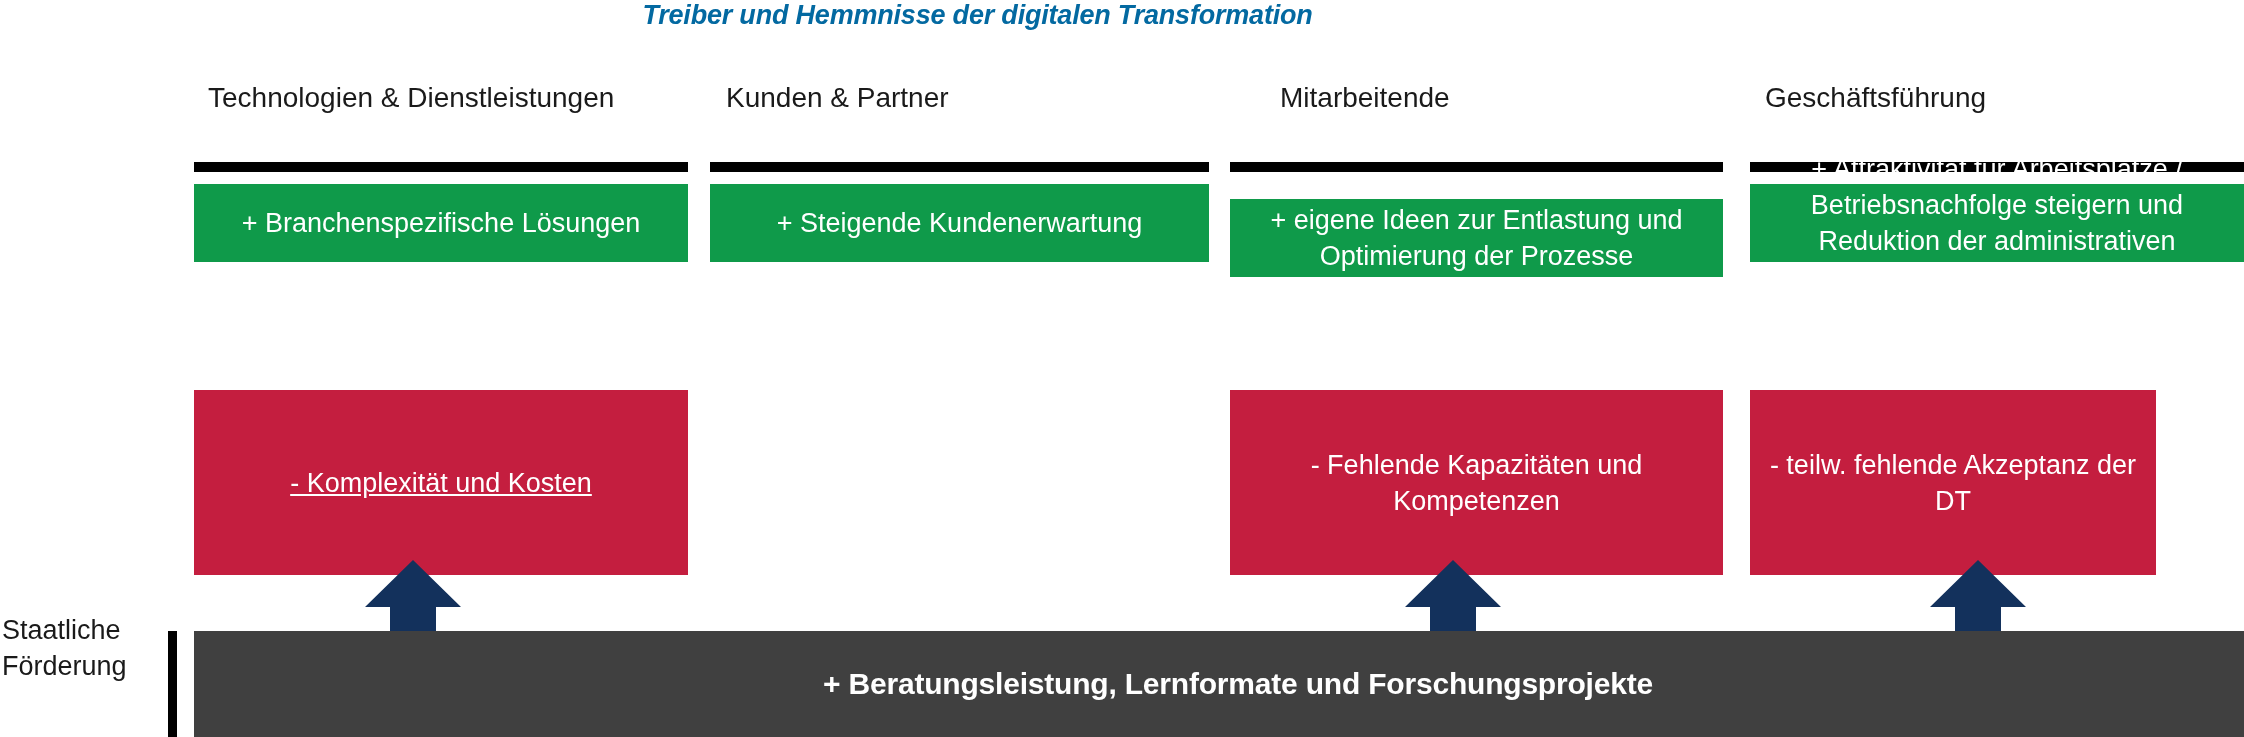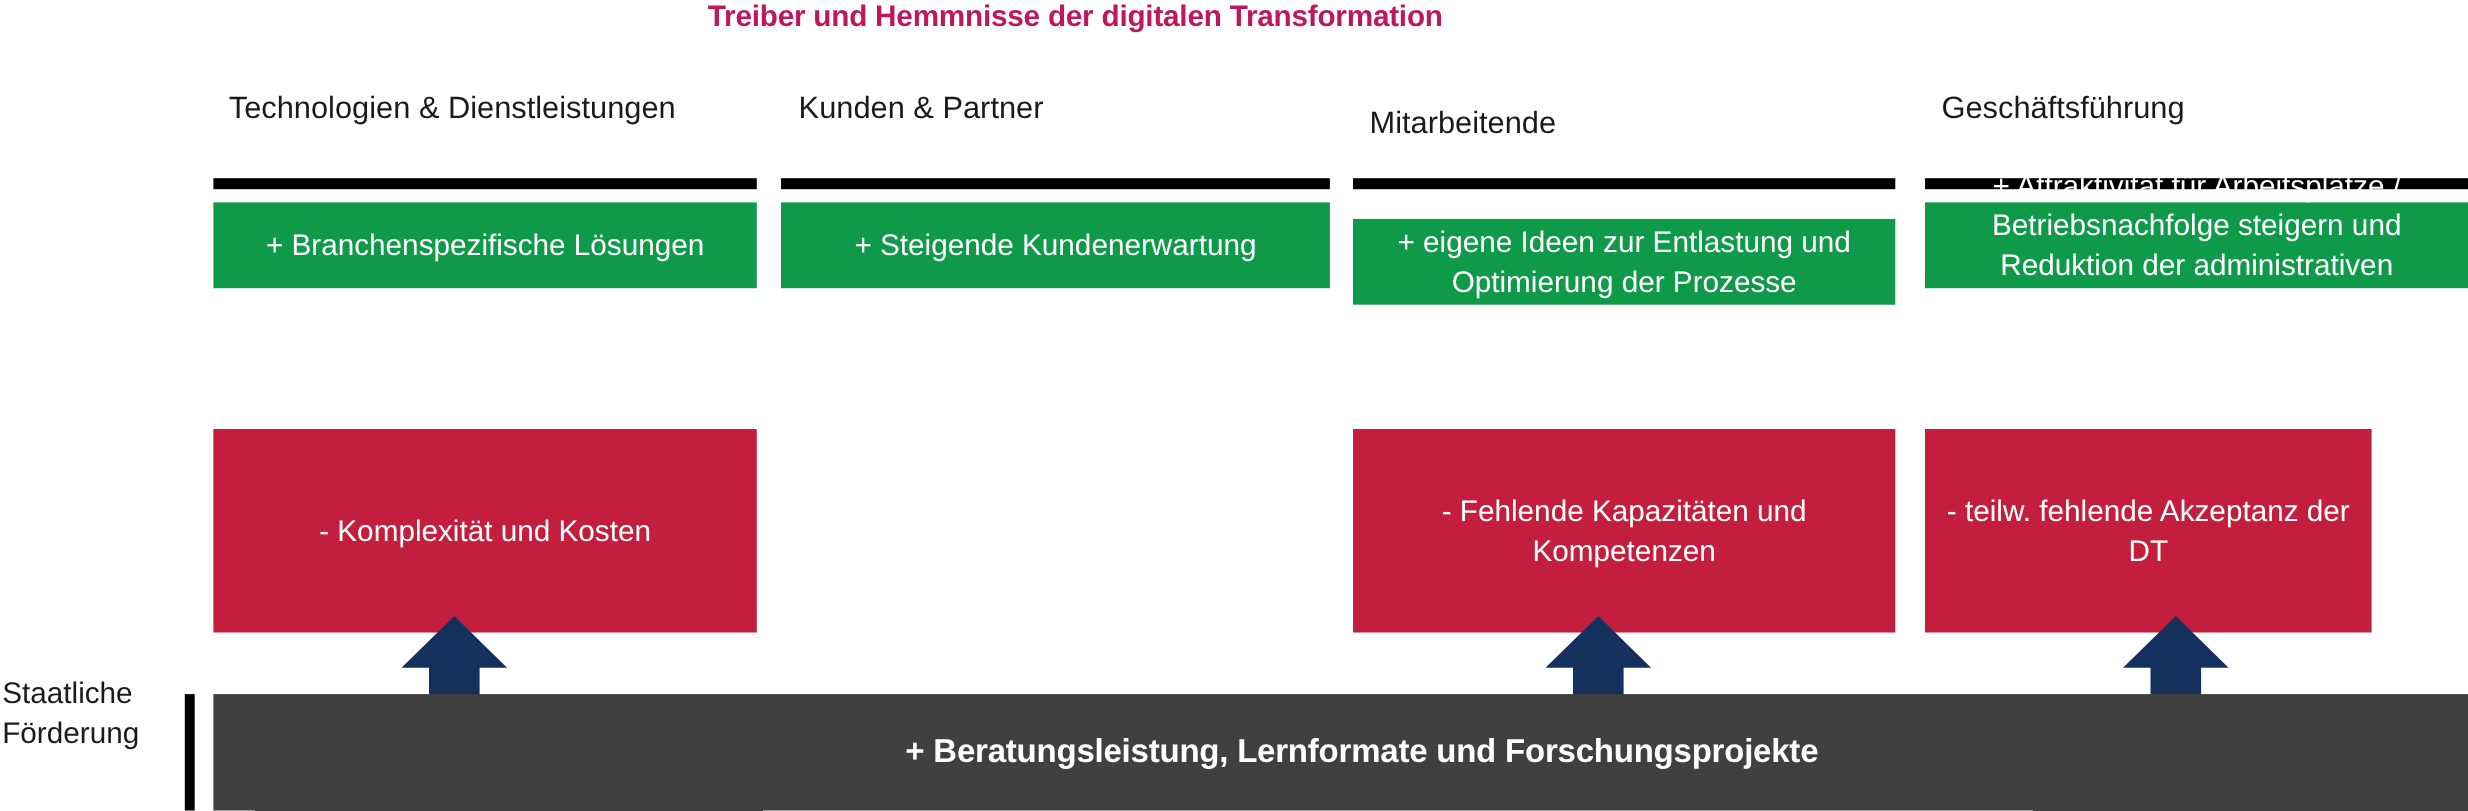--- a/index.html
+++ b/index.html
@@ -17,24 +17,25 @@
 
   
   .chart-title {
     position: absolute;
     top: 0px;
     left: 0;
     width: 1955px;
     text-align: center;
     font-size: 27px;
     font-weight: bold;
-    color: #be185d;
+    color: #0369a1;
     letter-spacing: -0.2px;
     line-height: 30px;
     white-space: nowrap;
+    font-style: italic;
   }
 
   
   .col-header {
     position: absolute;
     font-size: 28px;
     color: #1a1a1a;
     font-weight: normal;
     line-height: 34px;
     white-space: nowrap;
@@ -97,30 +98,30 @@
   }
 </style>
 </head>
 <body>
 
 <div class="chart-title">Treiber und Hemmnisse der digitalen Transformation</div>
 
 <div class="col-header" style="left:208px; top:81px;">Technologien &amp; Dienstleistungen</div>
 <div class="header-rule" style="left:194px; top:162px; width:494px;"></div>
 <div class="box box-green" style="left:194px; top:184px; width:494px; height:78px;">+ Branchenspezifische  Lösungen</div>
-<div class="box box-red" style="left:194px; top:390px; width:494px; height:185px;">- Komplexität und Kosten</div>
+<div class="box box-red" style="left:194px; top:390px; width:494px; height:185px;text-decoration:underline;">- Komplexität und Kosten</div>
 <svg class="arrow" style="left:365px; top:560px; width:96px; height:82px;" viewBox="0 0 96 82">
   <polygon points="48,0 96,47 71,47 71,82 25,82 25,47 0,47" fill="#13315c"></polygon>
 </svg>
 
 <div class="col-header" style="left:726px; top:81px;text-align:right;">Kunden &amp; Partner</div>
 <div class="header-rule" style="left:710px; top:162px; width:499px;"></div>
 <div class="box box-green" style="left:710px; top:184px; width:499px; height:78px;">+ Steigende Kundenerwartung</div>
 
-<div class="col-header" style="left:1245px; top:81px;margin-top:14px;">Mitarbeitende</div>
+<div class="col-header" style="left:1280px; top:81px;">Mitarbeitende</div>
 <div class="header-rule" style="left:1230px; top:162px; width:493px;"></div>
 <div class="box box-green" style="left:1230px; top:184px; width:493px; height:78px;margin-top:15px;">+ eigene Ideen zur Entlastung und Optimierung der Prozesse</div>
 <div class="box box-red" style="left:1230px; top:390px; width:493px; height:185px;">- Fehlende Kapazitäten und Kompetenzen</div>
 <svg class="arrow" style="left:1405px; top:560px; width:96px; height:82px;" viewBox="0 0 96 82">
   <polygon points="48,0 96,47 71,47 71,82 25,82 25,47 0,47" fill="#13315c"></polygon>
 </svg>
 
 <div class="col-header" style="left:1765px; top:81px;">Geschäftsführung</div>
 <div class="header-rule" style="left:1750px; top:162px; width:494px;"></div>
 <div class="box box-green" style="left:1750px; top:184px; width:494px; height:78px;">+ Attraktivität für Arbeitsplätze / Betriebsnachfolge steigern und Reduktion der administrativen Tätigkeiten</div>

